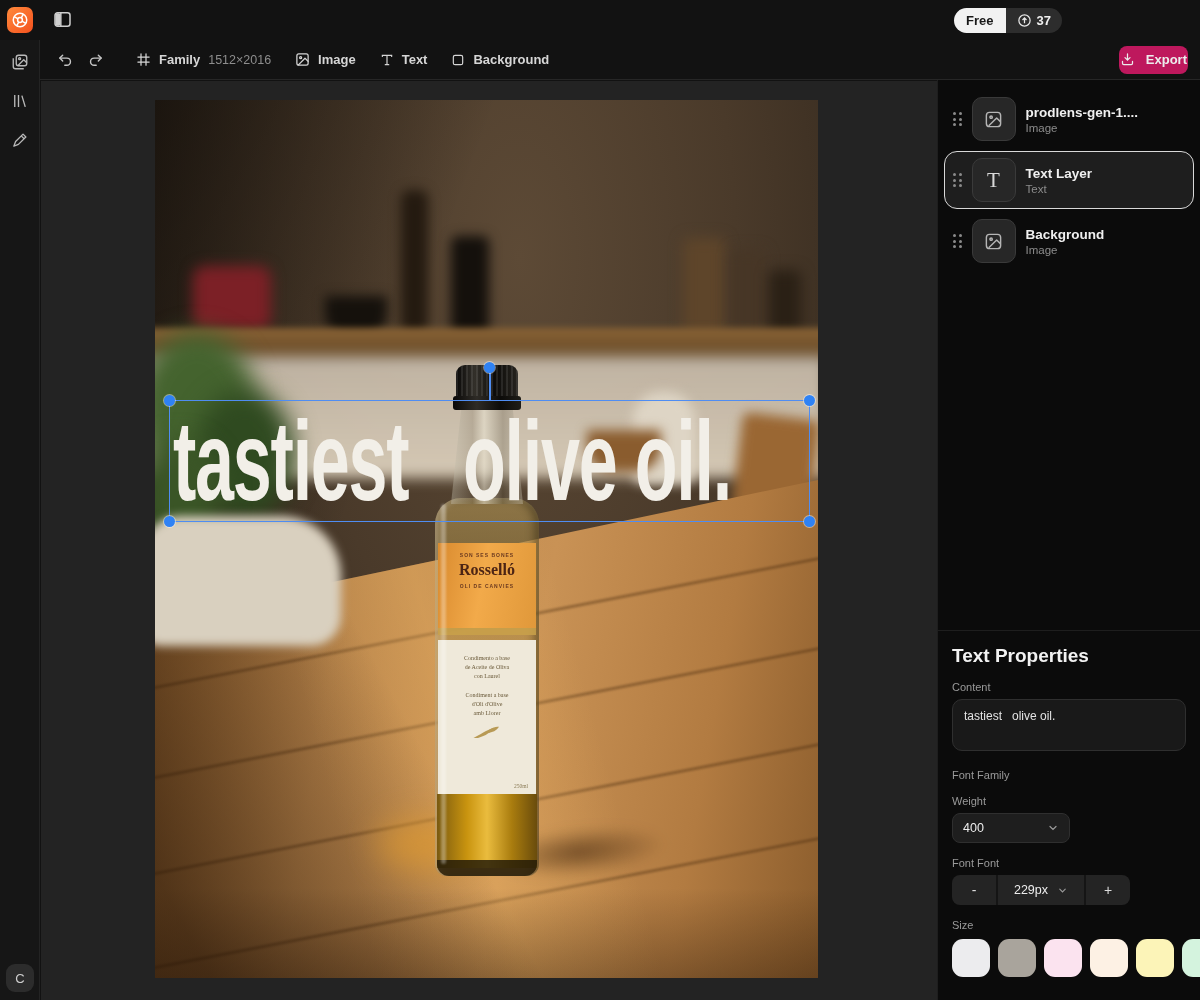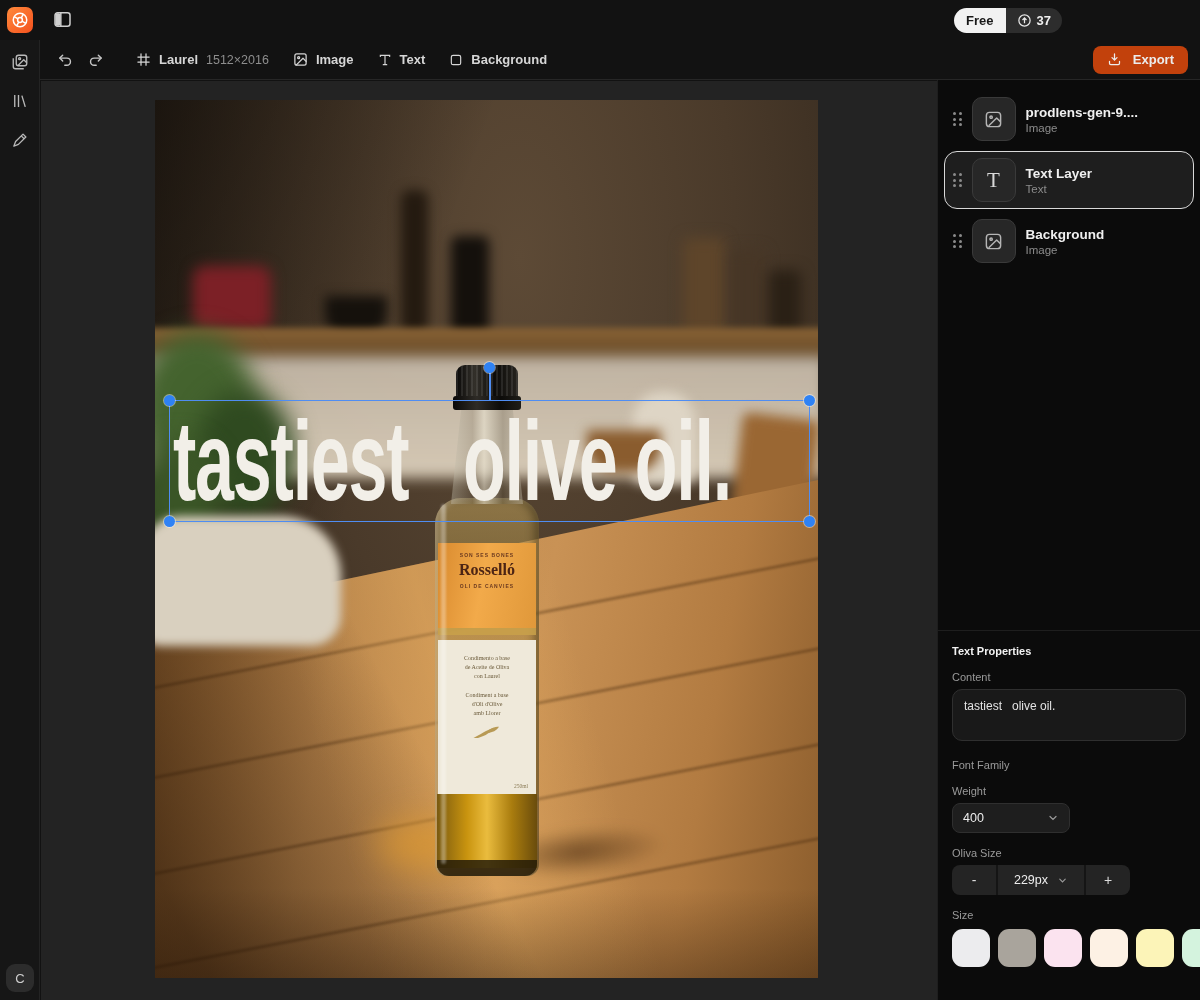--- a/index.html
+++ b/index.html
@@ -18,22 +18,22 @@
     display:flex; align-items:center; gap:5px; font-size:13px; font-weight:700; cursor:pointer; }
 
   
   .toolbar { position:absolute; left:40px; top:40px; right:0; height:40px; background:#121212;
     border-bottom:1px solid #262626; display:flex; align-items:center; padding-left:10px; z-index:25; }
   .icon-btn { width:30px; height:28px; display:flex; align-items:center; justify-content:center;
     color:#c6c6c6; border-radius:6px; cursor:pointer; }
   .tool-btn { display:flex; align-items:center; gap:8px; height:28px; padding:0 12px; border-radius:6px;
     color:#d6d6d6; font-size:13px; font-weight:600; cursor:pointer; white-space:nowrap; }
   .frame-size { color:#8d8d8d; font-weight:400; font-size:12.5px; }
-  .export-btn { margin-left:auto; margin-right:12px; background:#c2410c; border-radius:8px; height:28px;
-    padding:0 14px; display:flex; align-items:center; gap:11px; font-size:13px; font-weight:600; color:#ececec; cursor:pointer; }
+  .export-btn { margin-left:auto; margin-right:12px; background:#be185d; border-radius:8px; height:28px;
+    padding:0 1px; display:flex; align-items:center; gap:11px; font-size:13px; font-weight:600; color:#ececec; cursor:pointer; }
 
   
   .left-sidebar { position:absolute; left:0; top:40px; bottom:0; width:40px; background:#161616;
     border-right:1px solid #232323; z-index:20; }
   .side-icons { display:flex; flex-direction:column; align-items:center; padding-top:9px; gap:13px; }
   .side-icon { width:26px; height:26px; display:flex; align-items:center; justify-content:center;
     color:#b9b9b9; border-radius:6px; cursor:pointer; }
   .avatar { position:absolute; left:6px; bottom:8px; width:28px; height:28px; border-radius:9px;
     background:#2c2c2c; color:#cfcfcf; font-size:13px; display:flex; align-items:center; justify-content:center; cursor:pointer; }
 
@@ -136,21 +136,21 @@
   .drag-dots { display:grid; grid-template-columns:3px 3px; gap:2.5px; cursor:grab; }
   .drag-dots i { width:3px; height:3px; border-radius:50%; background:#8a8a8a; }
   .thumb { width:44px; height:44px; border-radius:10px; background:#272727; border:1px solid #3a3a3a;
     display:flex; align-items:center; justify-content:center; color:#b5b5b5; flex:none; }
   .thumb .t-glyph { font-family:"Liberation Serif", serif; font-size:21px; color:#d8d8d8; }
   .layer-name { font-size:13.5px; color:#f0f0f0; font-weight:600; }
   .layer-type { font-size:11.5px; color:#8c8c8c; margin-top:2px; }
 
   .props { position:absolute; left:0; right:0; top:550px; bottom:0; border-top:1px solid #1e1e1e;
     padding:14px; overflow:hidden; }
-  .props-title { font-size:11px; font-weight:700; color:#f2f2f2; }
+  .props-title { font-size:19px; font-weight:700; color:#f2f2f2; }
   .field-label { font-size:11px; color:#9a9a9a; margin:14px 0 6px; }
   .content-box { width:100%; height:52px; background:#191919; border:1px solid #2f2f2f; border-radius:10px;
     padding:9px 11px; font-size:12px; color:#e3e3e3; font-family:"Liberation Sans", sans-serif;
     resize:none; white-space:pre; overflow:hidden; }
   .select { height:30px; background:#1e1e1e; border:1px solid #2f2f2f; border-radius:8px;
     display:flex; align-items:center; justify-content:space-between; padding:0 10px;
     font-size:12.5px; color:#ececec; cursor:pointer; }
   .oswald { font-weight:700; transform:scaleX(.75); transform-origin:left center; display:inline-block; }
   .w-118 { width:118px; }
   .chev { color:#9a9a9a; }
@@ -210,21 +210,21 @@
     </svg>
   </div>
   <div style="width:14px"></div>
   <div class="tool-btn">
     <svg width="15" height="15" viewBox="0 0 24 24" fill="none" stroke="currentColor" stroke-width="2" stroke-linecap="round">
       <line x1="8" y1="3" x2="8" y2="21"></line>
         <line x1="16" y1="3" x2="16" y2="21"></line>
       <line x1="3" y1="8" x2="21" y2="8"></line>
         <line x1="3" y1="16" x2="21" y2="16"></line>
     </svg>
-    <span>Laurel</span>
+    <span>Family</span>
     <span class="frame-size">1512×2016</span>
   </div>
   <div class="tool-btn">
     <svg width="15" height="15" viewBox="0 0 24 24" fill="none" stroke="currentColor" stroke-width="2" stroke-linecap="round" stroke-linejoin="round">
       <rect x="3" y="3" width="18" height="18" rx="3"></rect>
         <circle cx="9" cy="9" r="1.6"></circle>
         <path d="M21 15l-5-5-11 11"></path>
     </svg>
     <span>Image</span>
   </div>
@@ -360,21 +360,21 @@
           <i></i>
         </div>
       <div class="thumb">
         <svg width="19" height="19" viewBox="0 0 24 24" fill="none" stroke="currentColor" stroke-width="1.8" stroke-linejoin="round">
           <rect x="3" y="3" width="18" height="18" rx="4"></rect>
             <circle cx="9" cy="9" r="1.5"></circle>
             <path d="M21 15l-5-5-10 10"></path>
         </svg>
       </div>
       <div>
-        <div class="layer-name">prodlens-gen-9....</div>
+        <div class="layer-name">prodlens-gen-1....</div>
         <div class="layer-type">Image</div>
       </div>
     </div>
 
     <div class="layer-row selected">
       <div class="drag-dots">
           <i></i>
           <i></i>
           <i></i>
           <i></i>
@@ -422,21 +422,21 @@
     <div class="field-label">Font Family</div>
 
     <div class="field-label">Weight</div>
     <div class="select w-118">
       <span>400</span>
       <svg class="chev" width="12" height="12" viewBox="0 0 24 24" fill="none" stroke="currentColor" stroke-width="2.4" stroke-linecap="round">
           <path d="M6 9l6 6 6-6"></path>
         </svg>
     </div>
 
-    <div class="field-label">Oliva Size</div>
+    <div class="field-label">Font Font</div>
     <div class="size-ctl">
       <div class="size-btn">-</div>
       <div class="size-mid">
         <span>229px</span>
         <svg class="chev" width="11" height="11" viewBox="0 0 24 24" fill="none" stroke="currentColor" stroke-width="2.4" stroke-linecap="round">
             <path d="M6 9l6 6 6-6"></path>
           </svg>
       </div>
       <div class="size-btn">+</div>
     </div>

